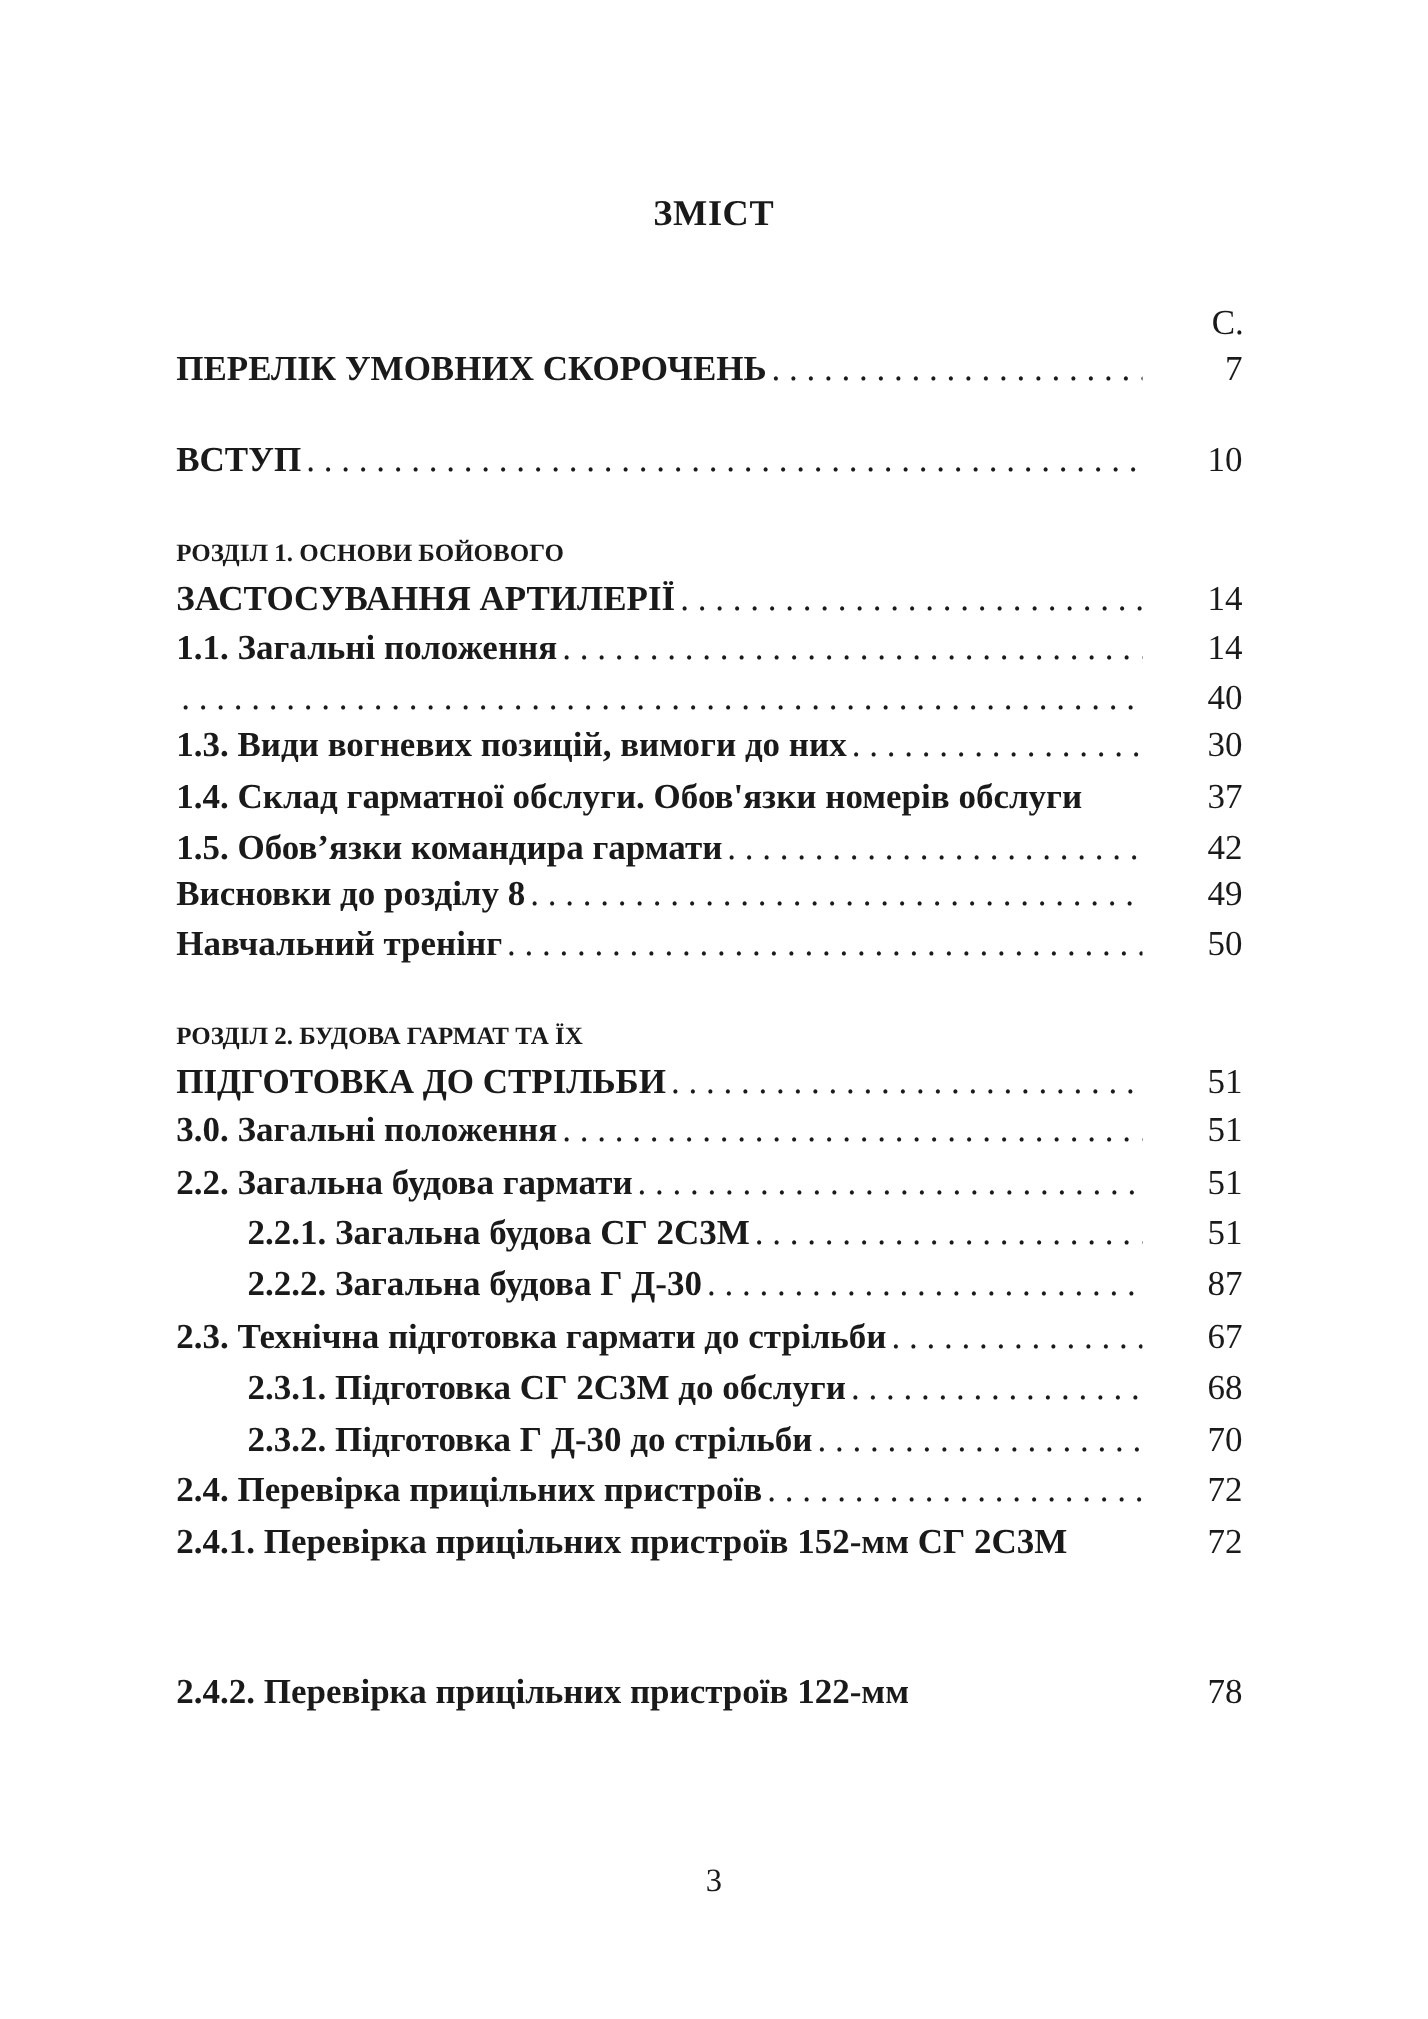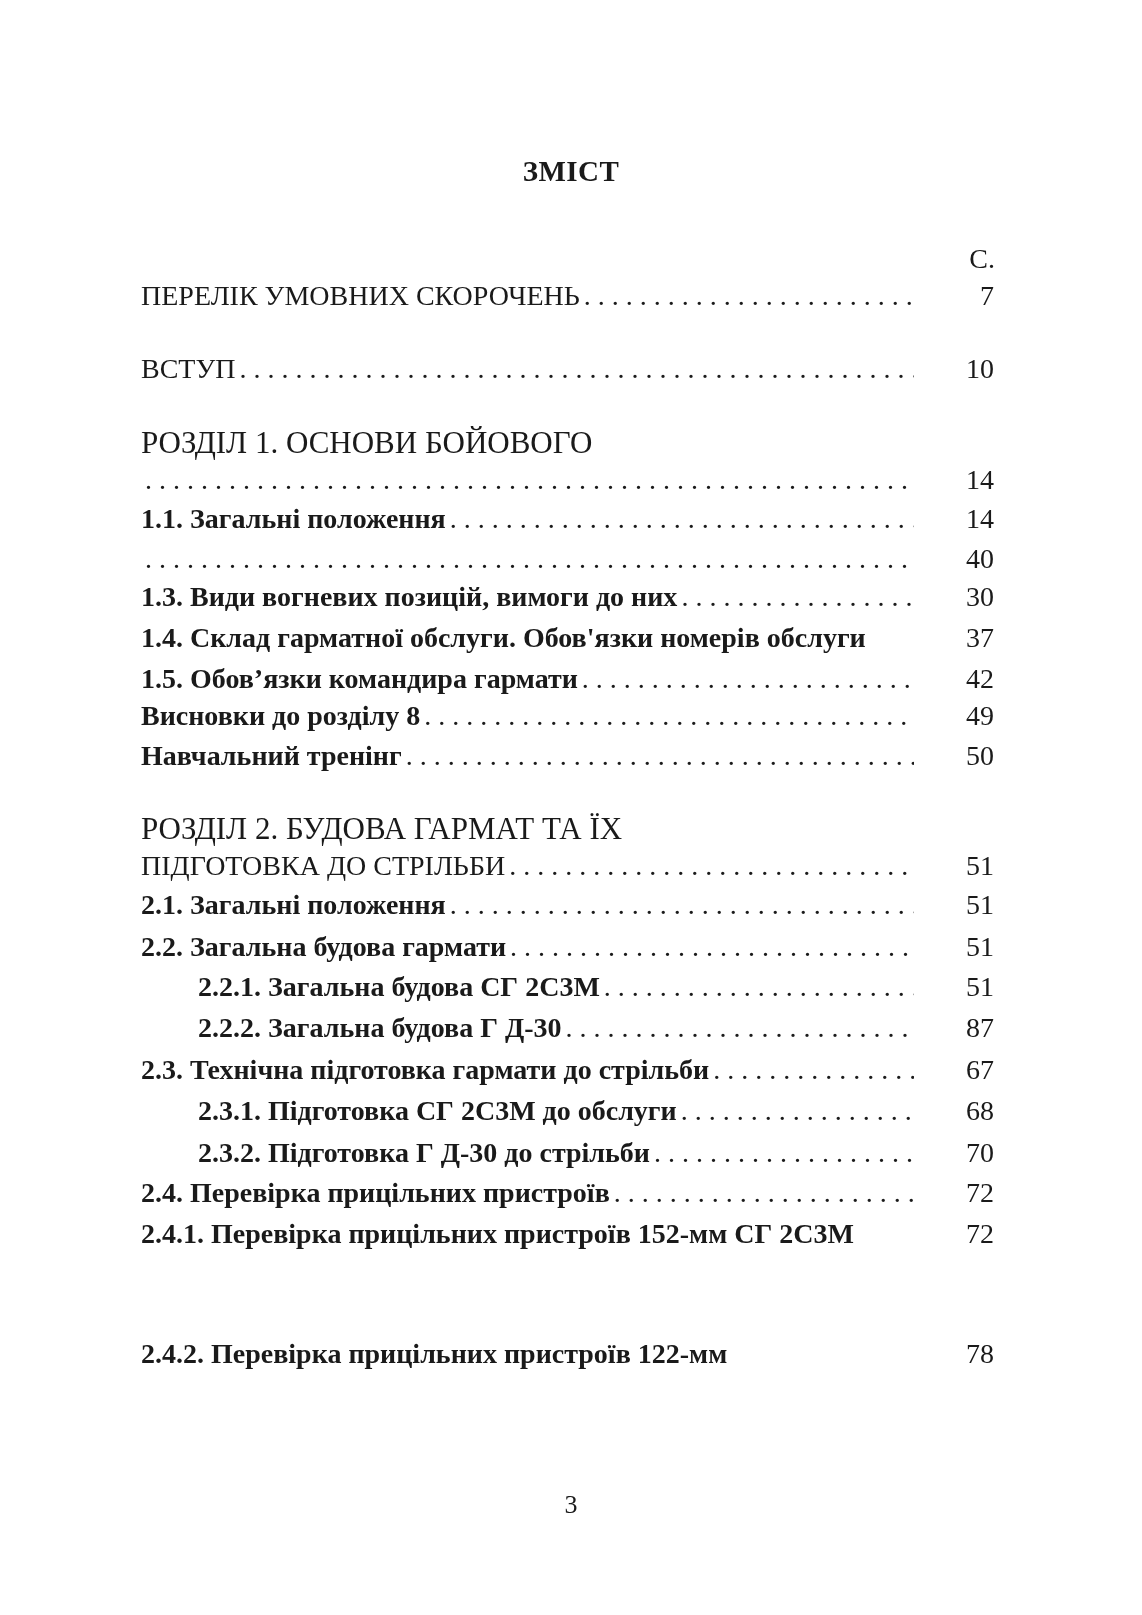--- a/index.html
+++ b/index.html
@@ -15,35 +15,35 @@
   .page-label {
     position: absolute; top: 243px; left: 935px; width: 60px; text-align: right;
     font-size: 28px;
   }
   .toc { position: absolute; left: 141px; width: 853px; top: 0; }
   .row {
     position: absolute; left: 0; width: 853px; height: 34px;
     display: flex; align-items: baseline; font-size: 28px; line-height: 34px;
     white-space: nowrap;
   }
-  .row.bold .text { font-weight: normal; text-align: center; }
+  .row.bold .text { font-weight: bold; text-align: center; }
   .row .text { flex: 0 0 auto; font-weight: bold; }
   .row .leader {
     flex: 1 1 auto; overflow: hidden; margin: 0 22px 0 4px;
     letter-spacing: 6px; font-weight: normal;
   }
   .row .leader::before {
     content: ". . . . . . . . . . . . . . . . . . . . . . . . . . . . . . . . . . . . . . . . . . . . . . . . . . . . . . . . . . . . . . . . . . . . . . . . . . . . . .";
     letter-spacing: 0; word-spacing: 0;
   }
   .row .leader.none::before { content: ""; }
   .row .num { flex: 0 0 58px; text-align: right; font-weight: normal; }
   .row.indent .text { padding-left: 57px; }
   .heading-line {
-    position: absolute; left: 0; font-size: 31px; font-weight: normal; line-height: 34px; white-space: nowrap;
+    position: absolute; left: 0; font-size: 20px; font-weight: bold; line-height: 34px; white-space: nowrap;
   }
   .footer-num {
     position: absolute; top: 1490px; left: 0; width: 1142px; text-align: center; font-size: 26px;
   }
 </style>
 </head>
 <body>
 
 <div>
   <div class="title">ЗМІСТ</div>
@@ -58,20 +58,21 @@
     </div>
 
     <div class="row bold" style="top:352px">
       <span class="text">ВСТУП</span>
       <span class="leader"></span>
       <span class="num">10</span>
     </div>
 
     <div class="heading-line" style="top:426px">РОЗДІЛ 1. ОСНОВИ БОЙОВОГО</div>
     <div class="row bold" style="top:463px">
+      <span class="text">ЗАСТОСУВАННЯ АРТИЛЕРІЇ</span>
       <span class="leader"></span>
       <span class="num">14</span>
     </div>
 
     <div class="row" style="top:502px">
       <span class="text">1.1. Загальні положення</span>
       <span class="leader"></span>
       <span class="num">14</span>
     </div>
 
@@ -111,21 +112,21 @@
     </div>
 
     <div class="heading-line" style="top:812px">РОЗДІЛ 2. БУДОВА ГАРМАТ ТА ЇХ</div>
     <div class="row bold" style="top:849px">
       <span class="text">ПІДГОТОВКА ДО СТРІЛЬБИ</span>
       <span class="leader"></span>
       <span class="num">51</span>
     </div>
 
     <div class="row" style="top:888px">
-      <span class="text">2.1. Загальні положення</span>
+      <span class="text">3.0. Загальні положення</span>
       <span class="leader"></span>
       <span class="num">51</span>
     </div>
 
     <div class="row" style="top:930px">
       <span class="text">2.2. Загальна будова гармати</span>
       <span class="leader"></span>
       <span class="num">51</span>
     </div>
 

